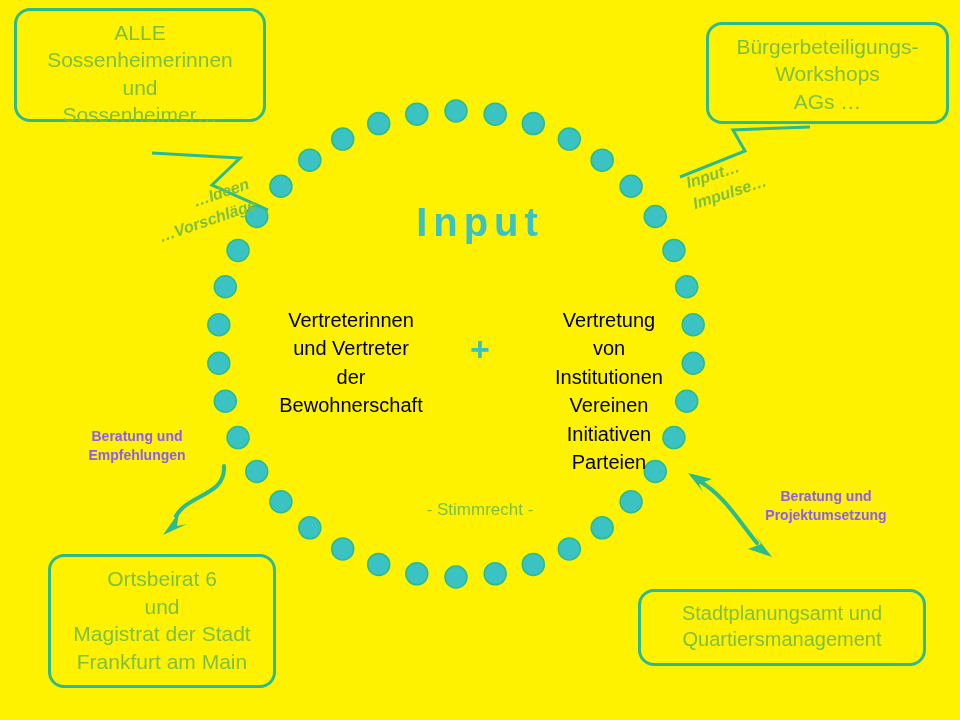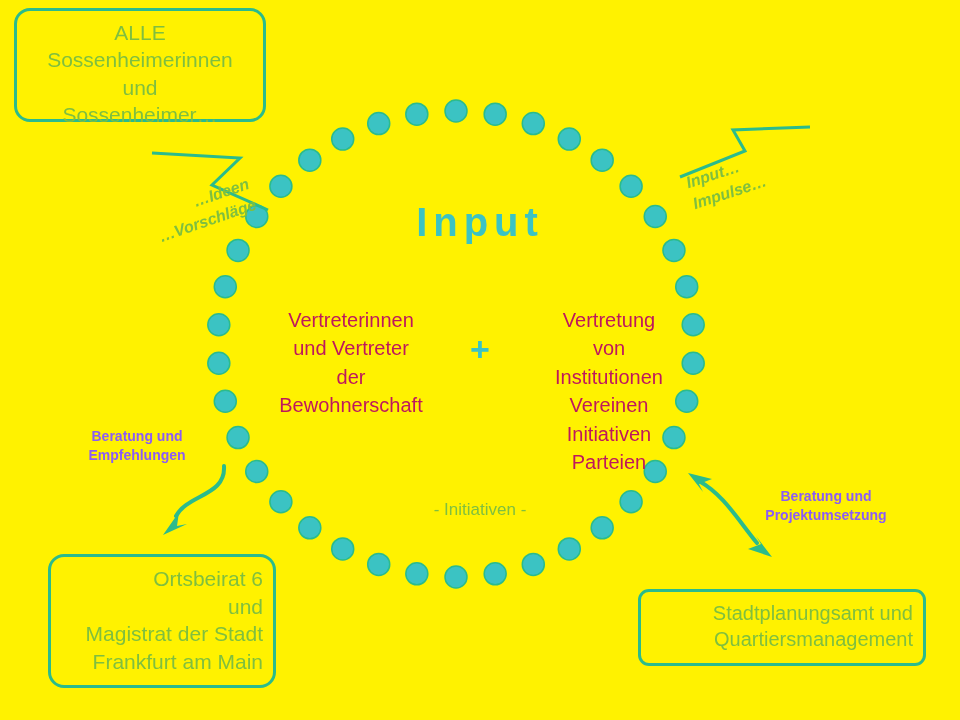--- a/index.html
+++ b/index.html
@@ -49,21 +49,21 @@
   }
 
   
   .box {
     position: absolute;
     box-sizing: border-box;
     border: 3px solid #2BBB8C;
     border-radius: 16px;
     background: #FFF200;
     color: #7FBF3F;
-    text-align: right;
+    text-align: center;
     line-height: 1.32;
     padding: 8px 10px;
     z-index: 6;
   }
   #box-ortsbeirat {
     left: 48px;
     top: 554px;
     width: 228px;
     height: 134px;
     font-size: 21px;
@@ -96,21 +96,21 @@
     width: 436px;
     display: flex;
     justify-content: space-between;
     align-items: flex-start;
     z-index: 5;
   }
   .center-col {
     width: 178px;
     text-align: center;
     font-size: 20px;
-    color: #be185d;
+    color: #000000;
     line-height: 1.42;
   }
   #plus-sign {
     width: 52px;
     text-align: center;
     font-size: 34px;
     font-weight: bold;
     color: #3BC3C3;
     line-height: 1.0;
     margin-top: 26px;
@@ -254,20 +254,23 @@
     <path d="M 699,481 C 724,495 738,520 757,543" fill="none" stroke="#2BBB8C" stroke-width="4" stroke-linecap="round"></path>
     <path d="M 688,473 L 712,479 L 699,484 L 703,492 Z" fill="#2BBB8C"></path>
     <path d="M 772,557 L 748,549 L 761,544 L 756,536 Z" fill="#2BBB8C"></path>
   </svg>
 
   <div class="bubble" id="bubble-citizens" style="white-space: pre-line;">ALLE
 Sossenheimerinnen
 und
 Sossenheimer…</div>
 
+  <div class="bubble" id="bubble-workshops" style="white-space: pre-line;">Bürgerbeteiligungs-
+Workshops
+AGs …</div>
 
   <div class="rot-label" id="label-ideen">…Ideen
 …Vorschläge</div>
   <div class="rot-label" id="label-input">Input…
 Impulse…</div>
 
   <div id="beirat-title">Input</div>
 
   <div id="center-columns">
     <div class="center-col" id="col-left" style="white-space: pre-line;">Vertreterinnen
@@ -276,27 +279,27 @@
 Bewohnerschaft</div>
     <div id="plus-sign">+</div>
     <div class="center-col" id="col-right" style="white-space: pre-line;">Vertretung
 von
 Institutionen
 Vereinen
 Initiativen
 Parteien</div>
   </div>
 
-  <div id="stimmrecht">- Initiativen -</div>
+  <div id="stimmrecht">- Stimmrecht -</div>
 
   <div class="arrow-label" id="label-beratung-empfehlungen">Beratung und
 Empfehlungen</div>
   <div class="arrow-label" id="label-beratung-projekt">Beratung und
 Projektumsetzung</div>
 
   <div class="box" id="box-ortsbeirat" style="white-space: pre-line;">Ortsbeirat 6
 und
 Magistrat der Stadt
 Frankfurt am Main</div>
-  <div class="box" id="box-stadtplanungsamt" style="white-space: pre-line; border-radius: 11px;">Stadtplanungsamt und
+  <div class="box" id="box-stadtplanungsamt" style="white-space: pre-line;">Stadtplanungsamt und
 Quartiersmanagement</div>
 
 </div>
 
 </body></html>

